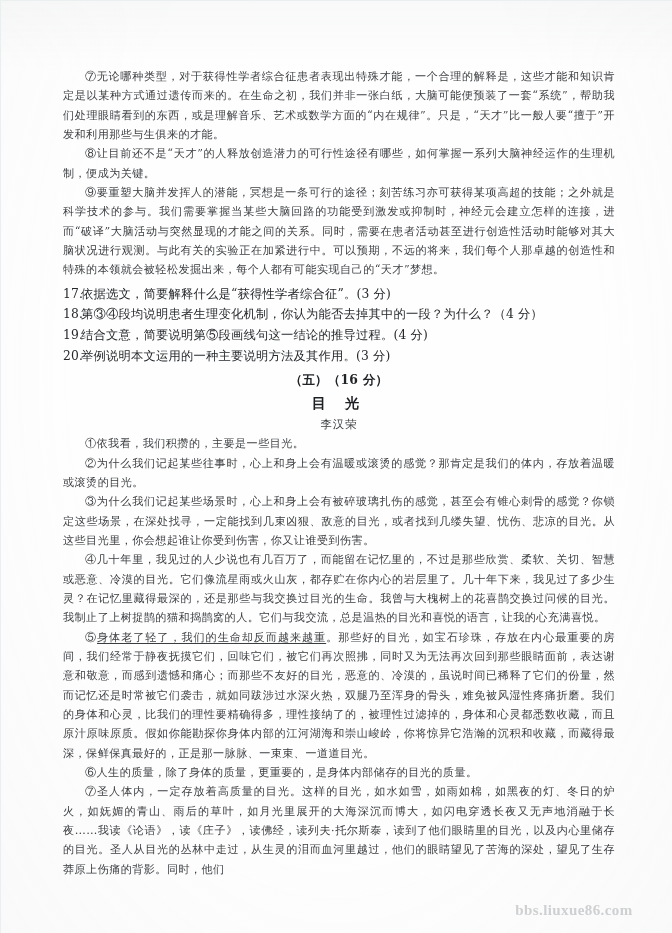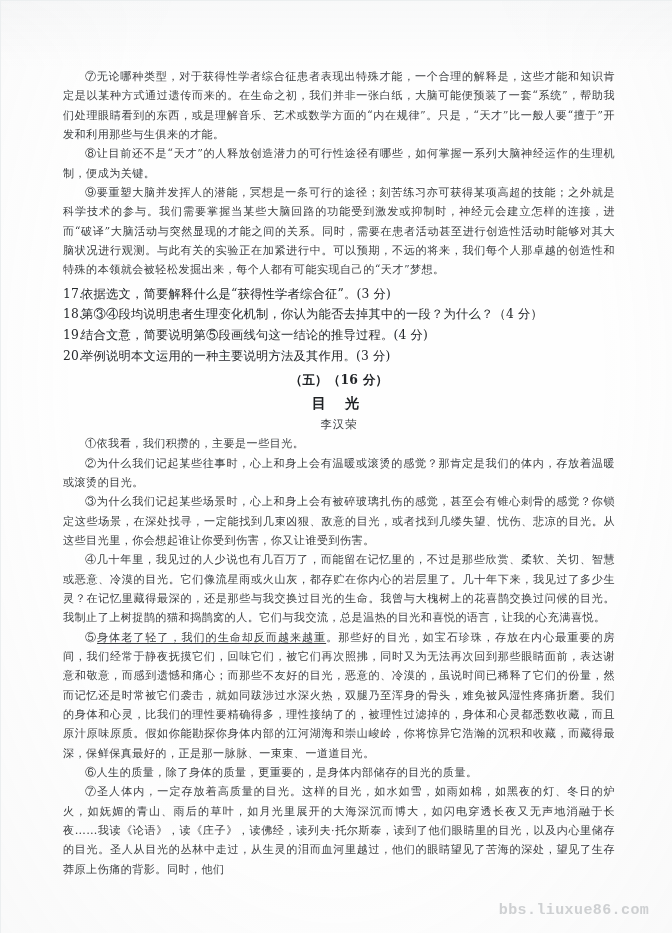--- a/index.html
+++ b/index.html
@@ -130,21 +130,21 @@
     font-family: "DejaVu Sans", "Liberation Sans", sans-serif;
     font-size: 40px;
     font-weight: bold;
     letter-spacing: 2px;
     line-height: 0.95;
     color: transparent;
     -webkit-text-stroke: 1.6px rgba(150,152,156,0.48);
     opacity: 0.85;
   }
   #watermark .wm-sub {
-    font-family: Liberation Mono, monospace;
+    font-family: Liberation Serif, serif;
     font-size: 15px;
     font-weight: bold;
     letter-spacing: 0.4px;
     color: rgba(178,180,184,0.62);
     margin-top: -3px;
   }
 </style>
 </head>
 <body>
 

